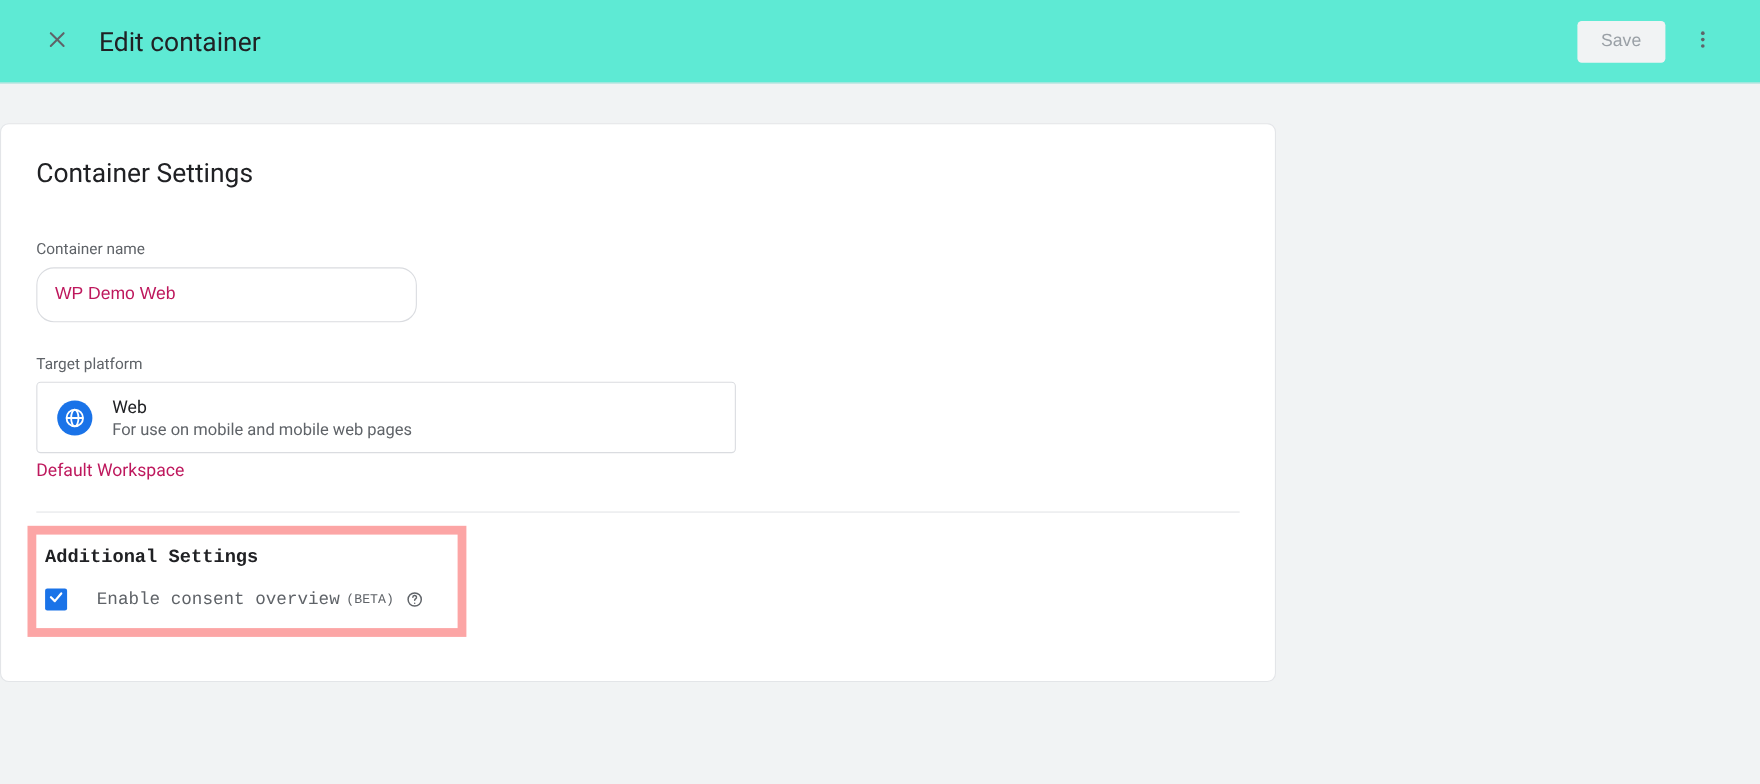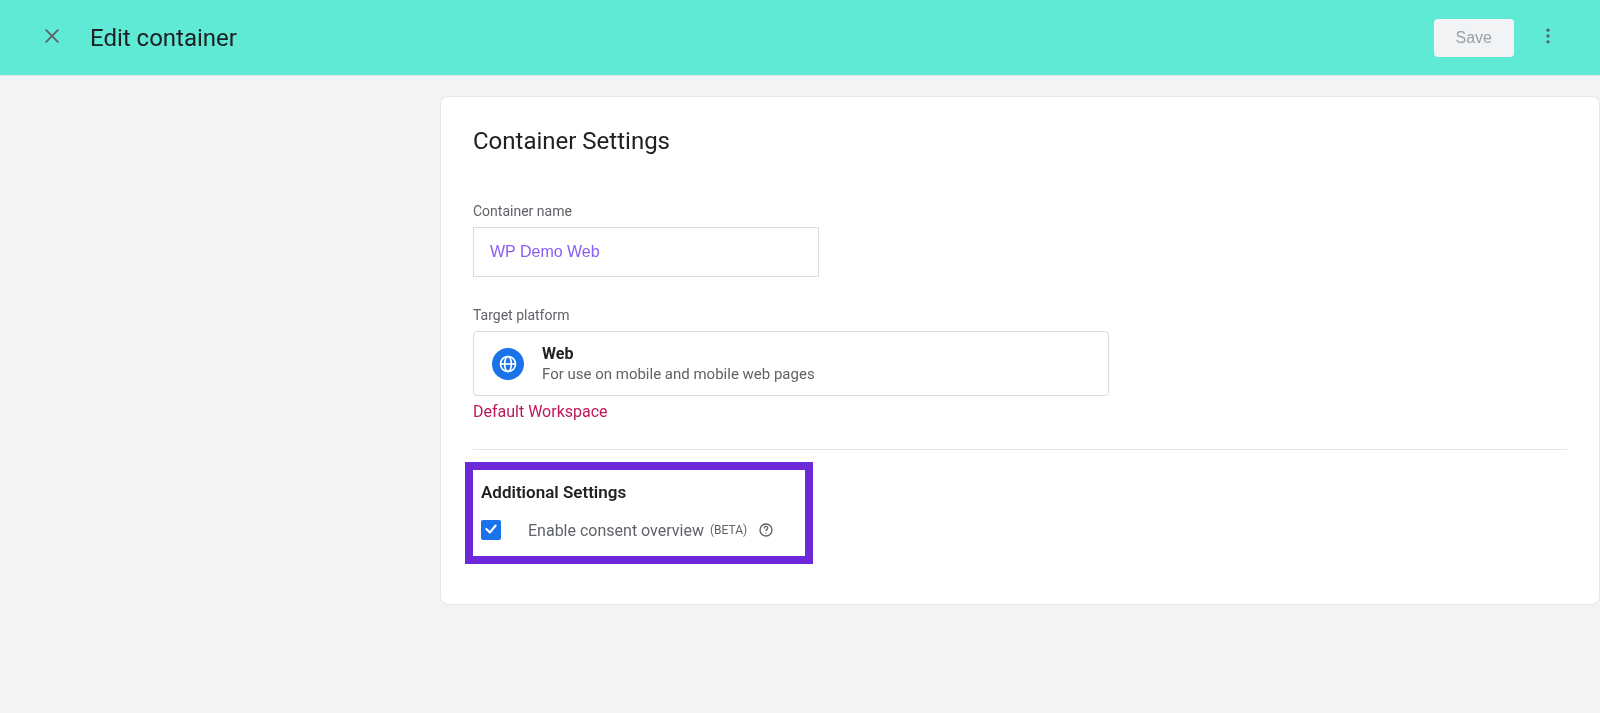--- a/index.html
+++ b/index.html
@@ -49,22 +49,22 @@
     width: 40px; height: 40px;
     margin-left: 14px;
     display: flex; align-items: center; justify-content: center;
     cursor: pointer;
     color: #5f6368;
     border-radius: 50%;
   }
 
   
   .stage {
-    display: flex; justify-content: flex-end;
-    padding-top: 20px;
+    display: flex; justify-content: flex-start;
+    padding-top: 36px;
   }
   .card {
     width: 1160px;
     background: #fff;
     border: 1px solid #e3e5e8;
     border-radius: 8px;
     padding: 30px 32px 40px 32px;
   }
   .section-title {
     font-size: 24px;
@@ -74,64 +74,65 @@
   }
   .field-label {
     font-size: 14px;
     color: #5f6368;
     font-weight: 400;
     margin-bottom: 8px;
   }
   .text-input {
     width: 346px; height: 50px;
     border: 1px solid #dadce0;
-    border-radius: 0;
+    border-radius: 16px;
     padding: 0 16px;
     font-size: 16px;
-    color: #8b5cf6;
+    color: #be185d;
   }
 
   
   .platform-box {
     width: 636px;
     border: 1px solid #dadce0;
     border-radius: 4px;
     display: flex;
     align-items: center;
     gap: 18px;
     padding: 12px 18px;
     margin-top: 6px;
   }
   .globe-icon {
     width: 32px; height: 32px;
     background: #1a73e8;
     border-radius: 50%;
     display: flex; align-items: center; justify-content: center;
   }
-  .platform-name { font-size: 16px; font-weight: 700; color: #202124; }
+  .platform-name { font-size: 16px; font-weight: 400; color: #202124; }
   .platform-desc { font-size: 15px; color: #5f6368; margin-top: 2px; }
 
   .workspace-value {
     font-size: 16px;
     color: #be185d;
     margin-top: 6px;
   }
 
   .divider {
     border: none;
     border-top: 1px solid #e3e5e8;
     margin: 28px 0 12px 0;
   }
 
   
   .highlight-box {
-    border: 8px solid #6d28d9;
+    border: 8px solid #fca5a5;
     display: inline-block;
     padding: 12px 30px 16px 4px;
     margin-left: -8px;
+    font-family: Liberation Mono, monospace;
   }
   .additional-title {
     font-size: 17px;
     font-weight: 600;
     color: #202124;
     margin-bottom: 18px;
     padding-left: 4px;
   }
   .consent-row {
     display: flex; align-items: center; gap: 27px;

